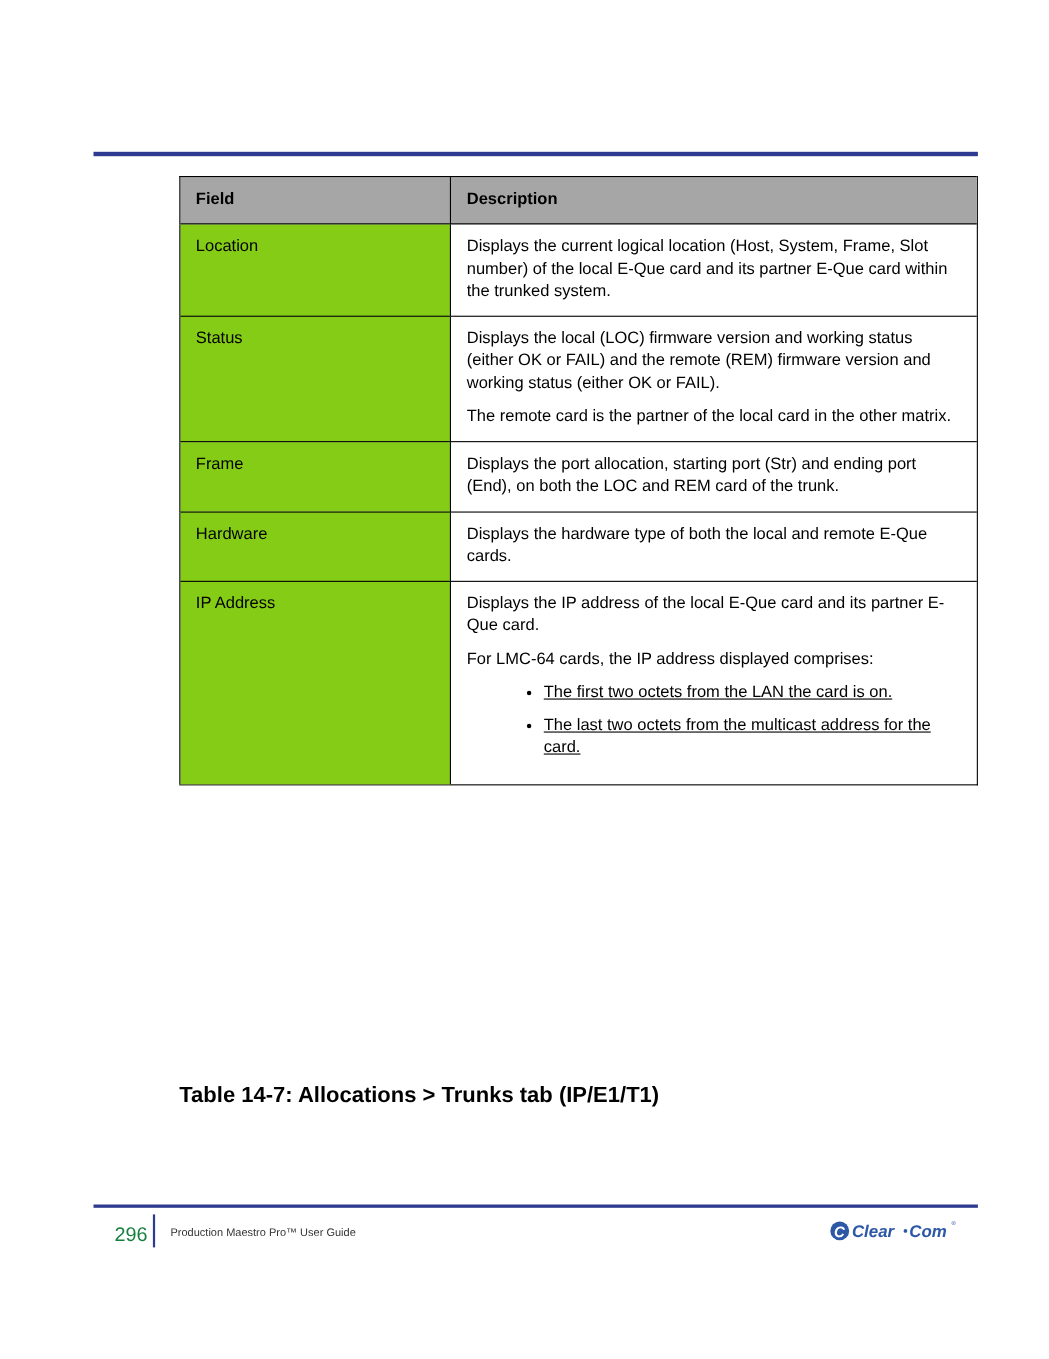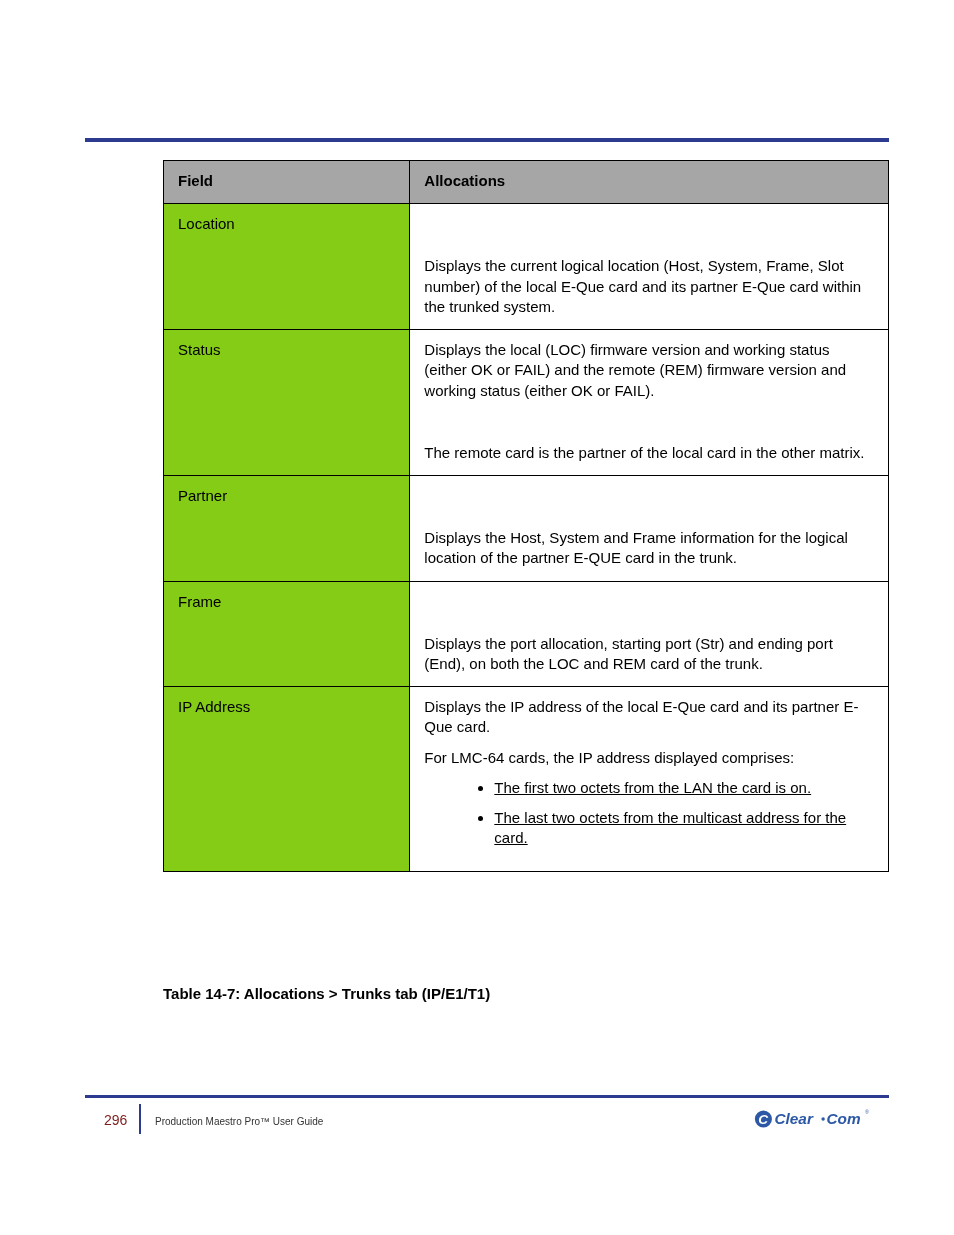--- a/index.html
+++ b/index.html
@@ -50,53 +50,53 @@
     line-height: 1.35;
   }
   th {
     background: #a6a6a6;
     font-weight: bold;
   }
   td.key {
     background: #84cc16;
   }
   td p { margin: 0 0 10px 0; }
-  td p:last-child { margin-bottom: 0; margin-top: 42px; }
+  td p:last-child { margin-bottom: 0; }
   ul.bullets {
     list-style: disc;
     margin: 6px 0 0 0;
     padding-left: 70px;
     text-decoration: underline;
   }
   ul.bullets li {
     margin: 10px 0;
     font-size: 15px;
   }
   .caption {
     position: absolute;
     left: 163px;
     right: 65px;
     top: 985px;
-    font-size: 15px;
+    font-size: 20px;
     font-weight: bold;
   }
   .footer-line {
     position: absolute;
     left: 85px;
     right: 65px;
     top: 1095px;
     height: 3px;
     background: #2c3a8f;
   }
   .page-number {
     position: absolute;
     left: 104px;
     top: 1112px;
-    font-size: 14px;
-    color: #7f1d1d;
+    font-size: 18px;
+    color: #15803d;
   }
   .page-number-sep {
     position: absolute;
     left: 139px;
     top: 1104px;
     width: 2px;
     height: 30px;
     background: #2c3a8f;
   }
   .doc-title-footer {
@@ -144,47 +144,47 @@
 
   <div class="table-wrap">
     <table>
       <colgroup>
           <col class="c1">
           <col class="c2">
         </colgroup>
       <thead>
         <tr>
           <th>Field</th>
-          <th>Allocations</th>
+          <th>Description</th>
         </tr>
       </thead>
       <tbody>
         <tr>
           <td class="key">Location</td>
           <td>
             <p>Displays the current logical location (Host, System, Frame, Slot number) of the local E-Que card and its partner E-Que card within the trunked system.</p>
           </td>
         </tr>
         <tr>
           <td class="key">Status</td>
           <td>
             <p>Displays the local (LOC) firmware version and working status (either OK or FAIL) and the remote (REM) firmware version and working status (either OK or FAIL).</p>
             <p>The remote card is the partner of the local card in the other matrix.</p>
           </td>
         </tr>
         <tr>
-          <td class="key">Partner</td>
-          <td>
-            <p>Displays the Host, System and Frame information for the logical location of the partner E-QUE card in the trunk.</p>
-          </td>
-        </tr>
-        <tr>
           <td class="key">Frame</td>
           <td>
             <p>Displays the port allocation, starting port (Str) and ending port (End), on both the LOC and REM card of the trunk.</p>
+          </td>
+        </tr>
+        <tr>
+          <td class="key">Hardware</td>
+          <td>
+            <p>Displays the hardware type of both the local and remote E-Que cards.</p>
           </td>
         </tr>
         <tr>
           <td class="key">IP Address</td>
           <td>
             <p>Displays the IP address of the local E-Que card and its partner E-Que card.</p>
             <p>For LMC-64 cards, the IP address displayed comprises:</p>
             <ul class="bullets">
               <li>The first two octets from the LAN the card is on.</li>
               <li>The last two octets from the multicast address for the card.</li>

